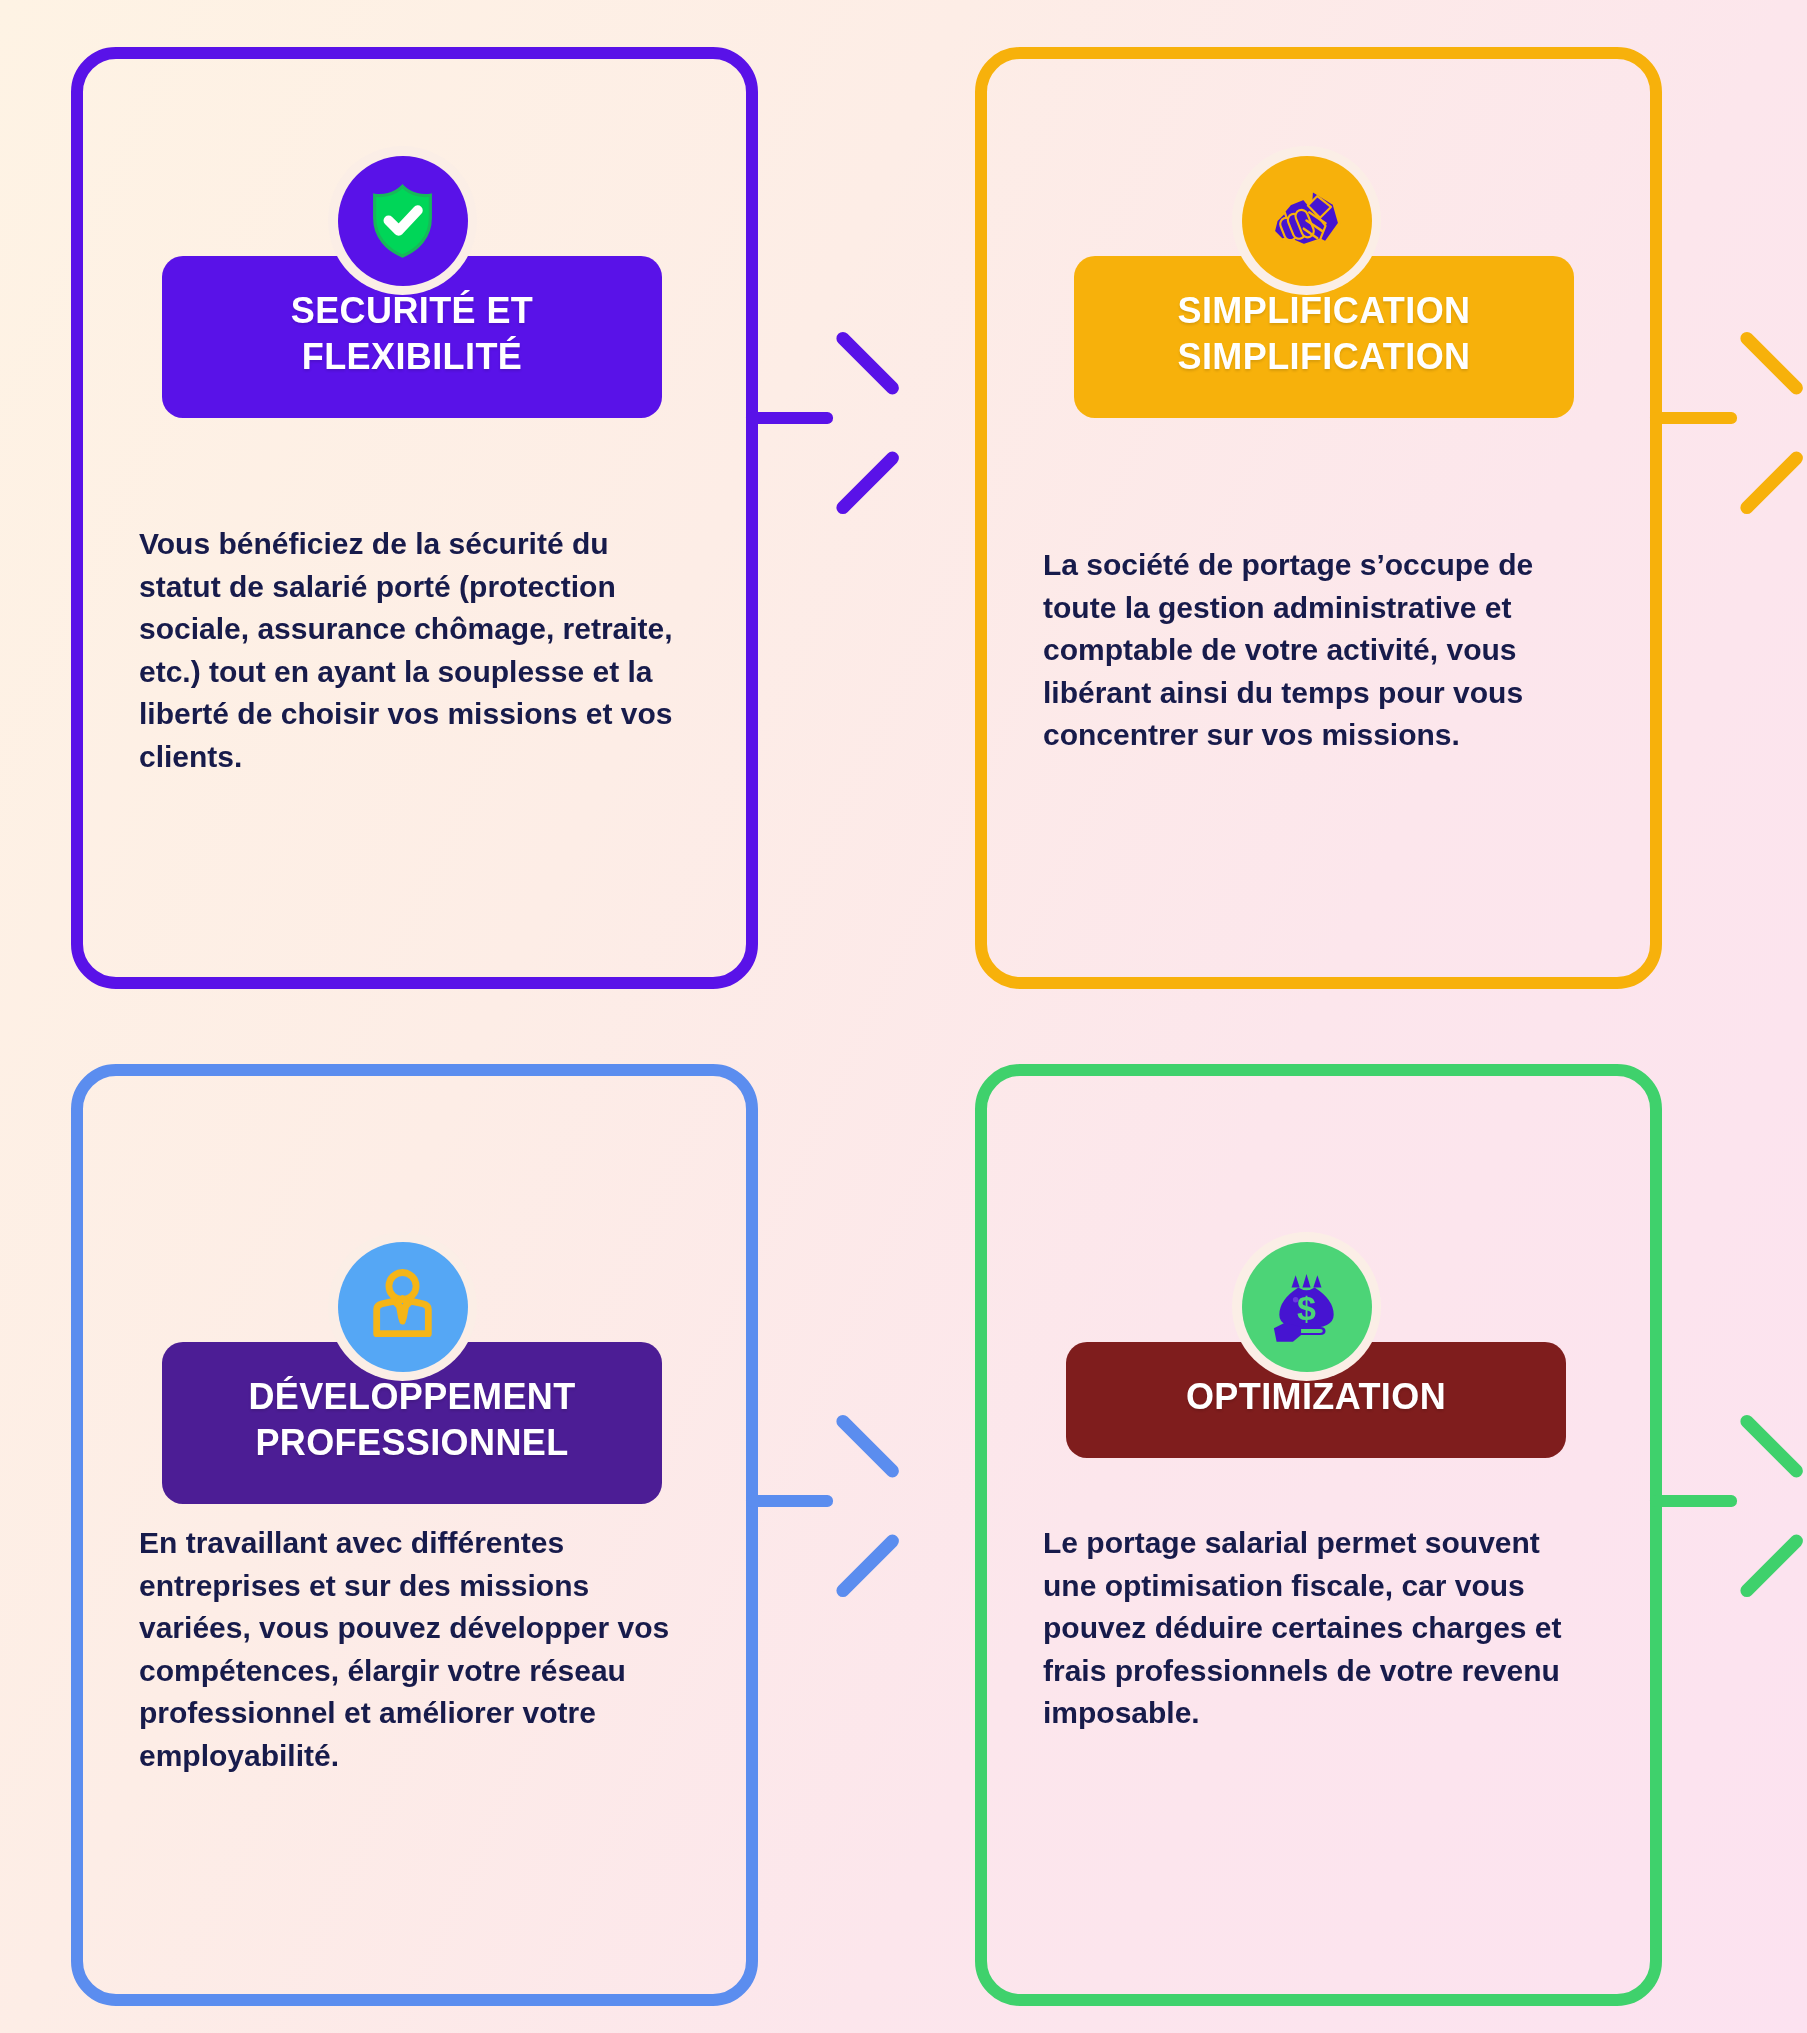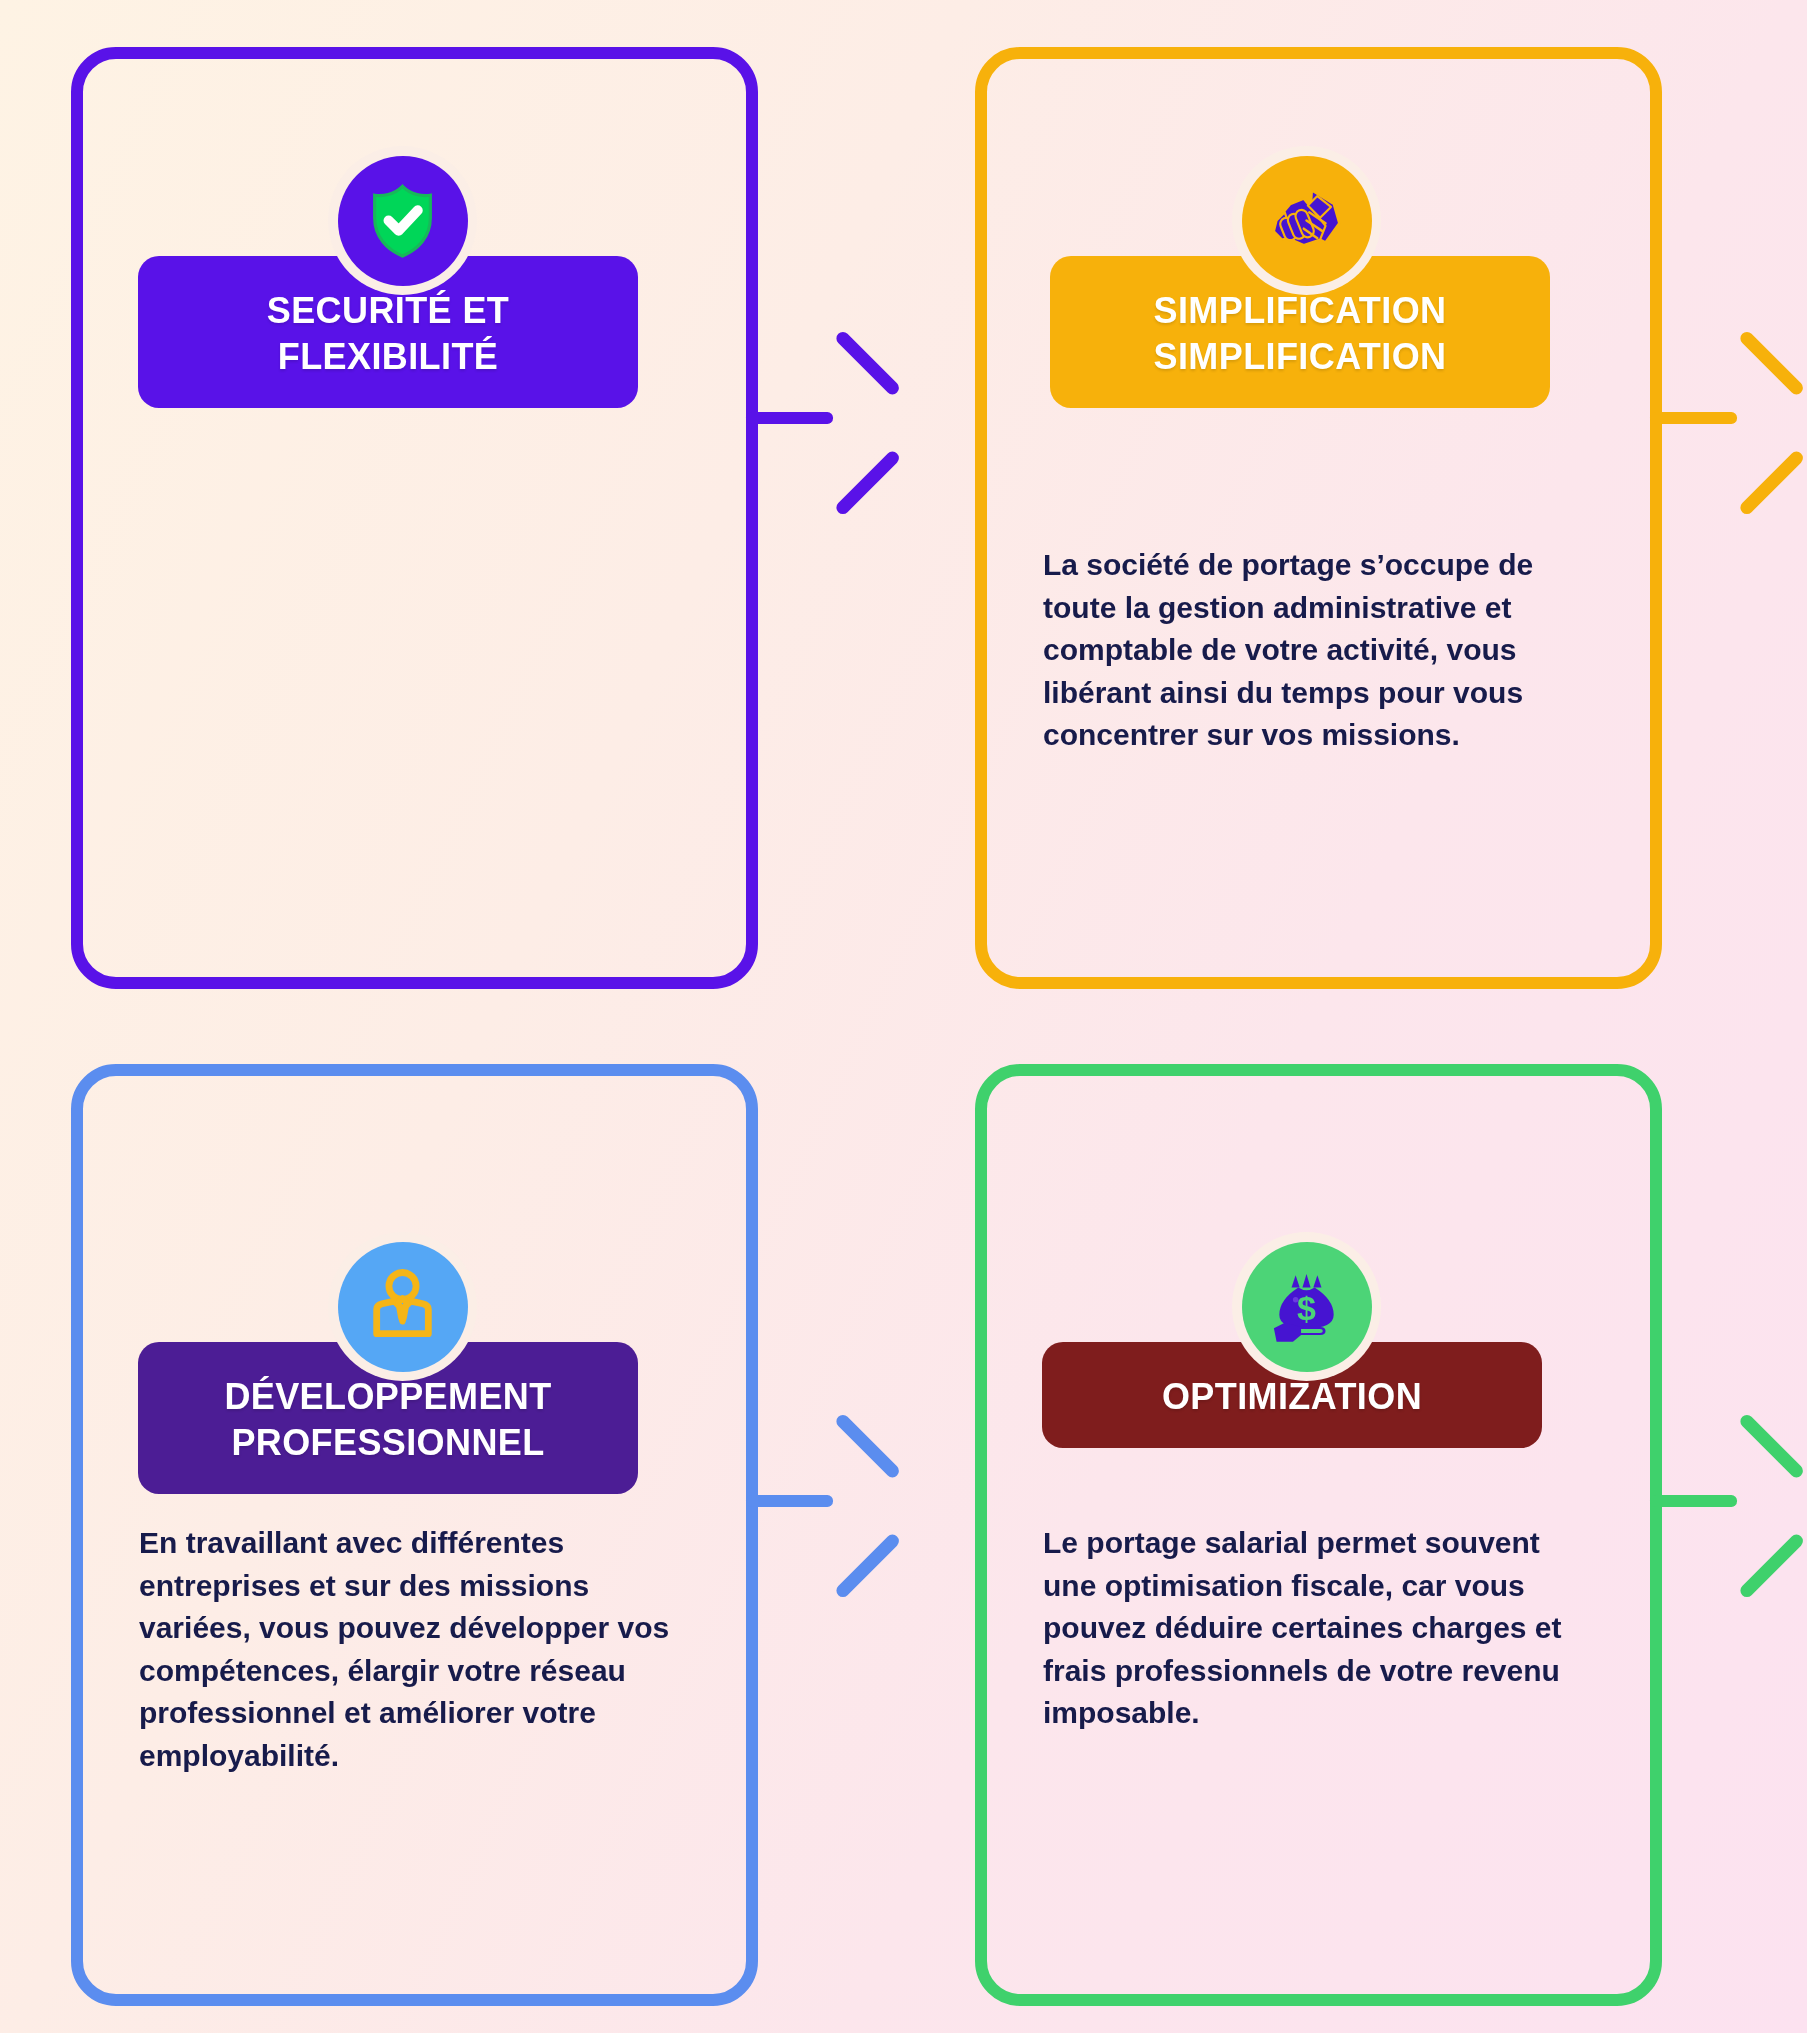--- a/index.html
+++ b/index.html
@@ -75,24 +75,24 @@
     height: 13px;
     border-radius: 7.5px;
     left: 3.8px;
   }
   .arrowhead span.up   { top: 28px; transform: rotate(45deg);  transform-origin: right center; }
   .arrowhead span.down { top: 89px; transform: rotate(-45deg); transform-origin: right center; }
 
   
   .title-block {
     position: absolute;
-    left: 138px;
+    left: 162px;
     width: 500px;
     border-radius: 21px;
-    padding: 32px 28px 28px;
+    padding: 32px 28px 38px;
     text-align: center;
     z-index: 3;
   }
   .title-block .title {
     color: #FFFFFF;
     font-size: 36px;
     font-weight: bold;
     line-height: 1.28;
     letter-spacing: 0.4px;
     text-shadow: 0 1.9px 2.8px rgba(0,0,0,0.12);
@@ -191,20 +191,21 @@
             <path d="M21 32 L29 40 L44 24" fill="none" stroke="#FFFFFF" stroke-width="8" stroke-linecap="round" stroke-linejoin="round"></path>
           </svg>
         </div>
       </div>
 
       <div class="title-block">
         <div class="title">SECURITÉ ET</div>
         <div class="title">FLEXIBILITÉ</div>
       </div>
 
+      <div class="body-text">Vous bénéficiez de la sécurité du statut de salarié porté (protection sociale, assurance chômage, retraite, etc.) tout en ayant la souplesse et la liberté de choisir vos missions et vos clients.</div>
     </div>
 
     <div class="panel" id="panel-2">
       <div class="frame"></div>
       <div class="stub"></div>
       <div class="arrowhead">
         <span class="up"></span>
           <span class="down"></span>
       </div>
 

